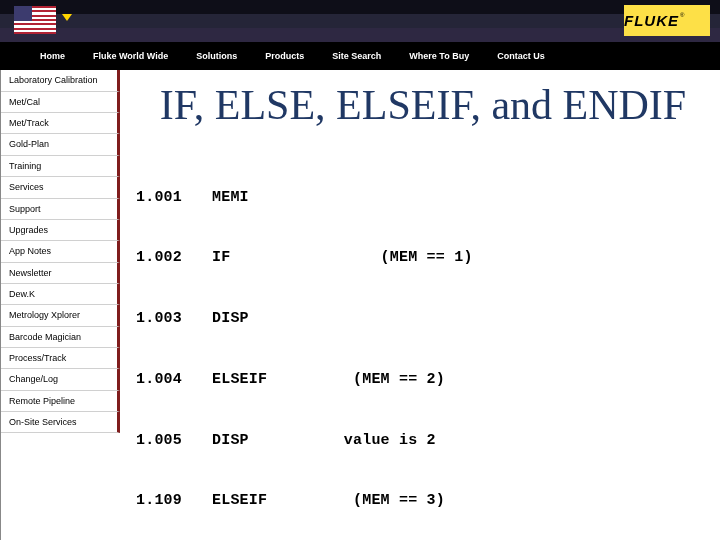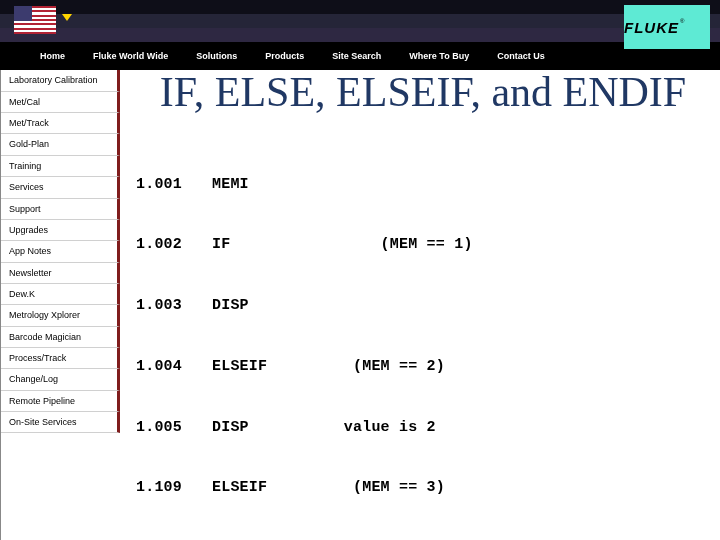--- a/index.html
+++ b/index.html
@@ -48,22 +48,22 @@
     position: absolute;
     left: 62px; top: 14px;
     width: 0; height: 0;
     border-left: 5px solid transparent;
     border-right: 5px solid transparent;
     border-top: 7px solid #ffd400;
   }
   .fluke-badge {
     position: absolute;
     right: 10px; top: 5px;
-    width: 86px; height: 44px;
-    background: #5eead4;
+    width: 86px; height: 31px;
+    background: #fde047;
     display: flex;
     align-items: center;
     justify-content: flex-start;
     font-weight: 900;
     font-style: italic;
     letter-spacing: 1px;
     font-size: 15px;
     color: #000;
   }
   .fluke-badge .reg {
@@ -108,21 +108,21 @@
     line-height: 1.15;
     border-bottom: 1px solid #d0d0d0;
     border-right: 3px solid #7f1d1d;
     cursor: pointer;
   }
   .sidebar-item.first {
     line-height: 1.2;
   }
   .main {
     flex: 1;
-    padding: 0 10px 10px 16px;
+    padding: 13px 10px 10px 16px;
   }
   .title {
     font-family: "Comic Sans MS", "Segoe Script", cursive;
     font-size: 42px;
     color: #203864;
     text-align: center;
     line-height: 1.05;
     margin-bottom: 20px;
   }
   .code-block {

